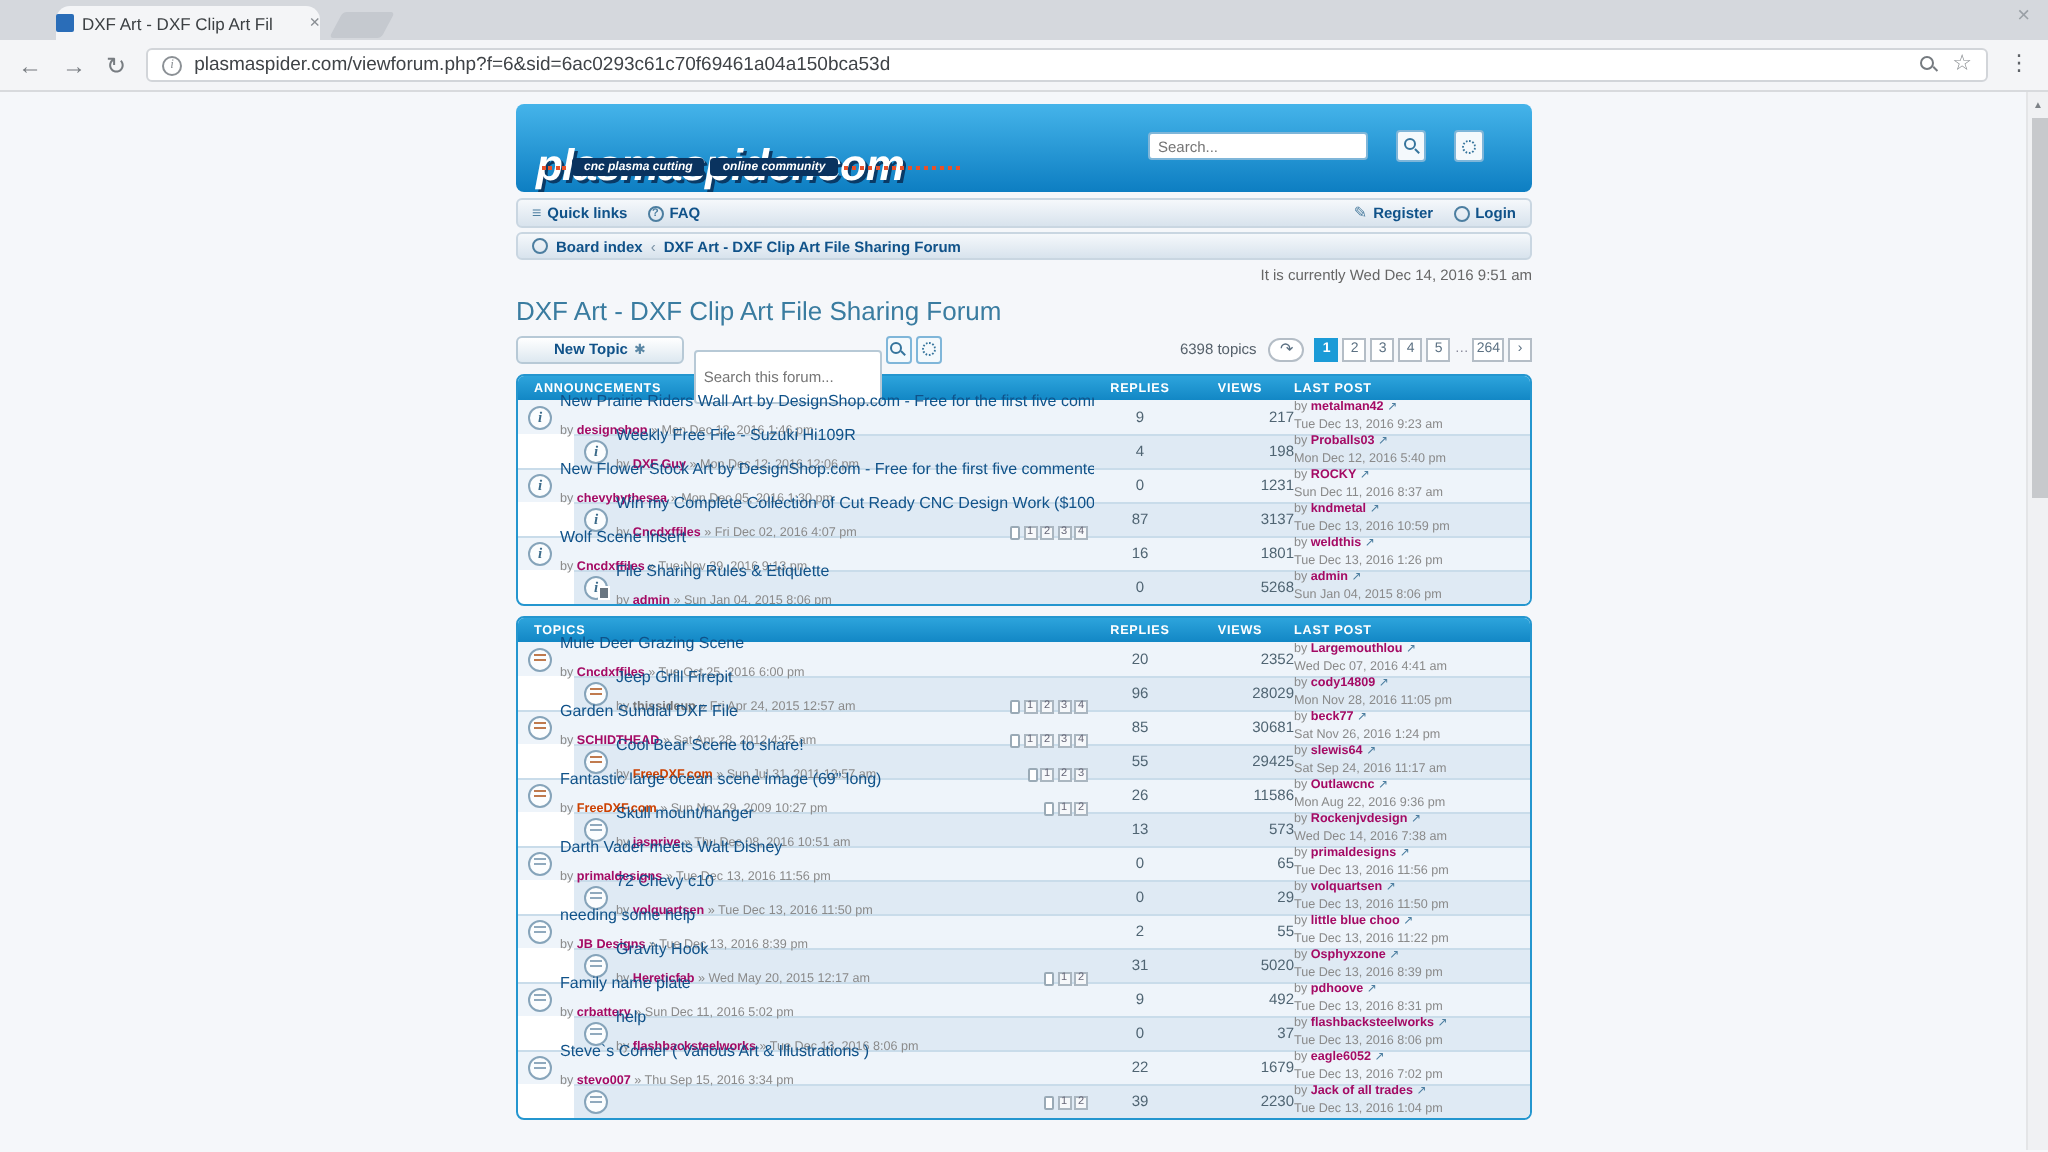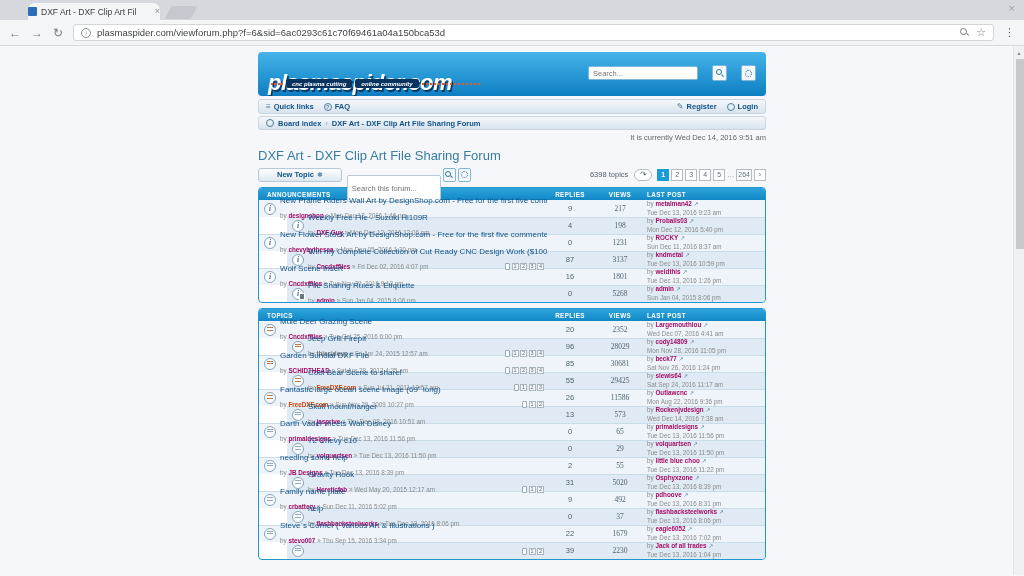--- a/index.html
+++ b/index.html
@@ -33,21 +33,21 @@
   .sb-thumb{position:absolute;left:1.5px;top:13px;width:8px;height:190px;background:#c7c9cc;}
 
   .wrap{width:508px;margin-left:258px;padding-top:6px;}
 
   .fheader{height:44px;border-radius:4px;background:linear-gradient(180deg,var(--header-gradient-top,#45b4ea),var(--header-gradient-bottom,#0d7ec2));position:relative;overflow:hidden;}
   .logo{position:absolute;left:10px;top:18px;font-size:22px;font-weight:bold;font-style:italic;color:#fff;letter-spacing:-0.5px;text-shadow:1.5px 1.5px 0 #0a3a66;}
   .tagline{position:absolute;left:13px;top:27px;display:flex;align-items:center;gap:3px;}
   .dash{border-top:2px dotted #e8512a;height:0;}
   .dash.short{width:12px;} .dash.long{width:58px;}
   .tagseg{background:#0a335f;color:#fff;font-size:6px;font-style:italic;font-weight:bold;padding:1.5px 6px;border-radius:2px;white-space:nowrap;}
-  .hsearch{position:absolute;right:10px;top:13px;display:flex;align-items:center;gap:14px;}
+  .hsearch{position:absolute;right:24px;top:13px;display:flex;align-items:center;gap:14px;}
   .hsearch input{width:110px;height:14px;border:1px solid #7fb6d9;border-radius:2px;font-size:7.5px;padding:0 4px;color:#333;font-family:"Liberation Sans",sans-serif;}
   .sqbtn{width:15px;height:16px;background:#f4f9fc;border:1px solid #7fb6d9;border-radius:2px;display:flex;align-items:center;justify-content:center;color:#35749c;font-size:8px;line-height:1;}
   .mag2{position:relative;width:8px;height:8px;}
   .mag2::before{content:"";position:absolute;left:0;top:0;width:4px;height:4px;border:1.2px solid #35749c;border-radius:50%;}
   .mag2::after{content:"";position:absolute;left:5px;top:5.5px;width:2.8px;height:1.2px;background:#35749c;transform:rotate(45deg);}
   .gear{width:7px;height:7px;border:1.6px dotted #35749c;border-radius:50%;}
 
   .bar{background:linear-gradient(180deg,#f5f8fb,#d8e3ed);border:1px solid #c9d6e1;border-radius:3px;display:flex;align-items:center;padding:0 7px;font-size:7.5px;font-weight:bold;color:var(--link,#105289);}
   .bar.quick{height:15px;margin-top:3px;justify-content:space-between;}
   .bar.crumbs{height:14px;margin-top:2px;gap:4px;}
@@ -91,21 +91,21 @@
   .ticon .lines{width:6px;height:5px;background:repeating-linear-gradient(180deg,#8fa9bd 0 1px,transparent 1px 2.5px);}
   .ticon.hot .lines{background:repeating-linear-gradient(180deg,#bf7a4e 0 1px,transparent 1px 2.5px);}
   .tmain{min-width:0;line-height:1;}
   .ttitle{display:block;font-size:8px;color:var(--link,#105289);white-space:nowrap;overflow:hidden;}
   .tmeta{font-size:6.3px;color:#8a8a8a;margin-top:1.5px;white-space:nowrap;overflow:hidden;}
   .tauthor{font-weight:bold;color:var(--username,#a40a64);}
   .extras{position:absolute;right:3px;bottom:2px;display:flex;align-items:center;gap:1.5px;}
   .attach{width:5px;height:7px;border:1px solid #9aaab6;background:#fff;border-radius:1px;}
   .pgx{min-width:7px;height:7px;border:1px solid #aab6c0;background:#f6f8fa;color:#667;font-size:5.5px;display:flex;align-items:center;justify-content:center;}
   .c2{width:46px;text-align:center;font-size:7.5px;color:#4f6472;}
-  .c3{width:54px;text-align:center;font-size:7.5px;color:#4f6472;font-family:Liberation Serif, serif;}
+  .c3{width:54px;text-align:right;font-size:7.5px;color:#4f6472;}
   .c4{width:118px;font-size:6.3px;color:#8a8a8a;line-height:1.3;padding-right:3px;min-width:0;white-space:nowrap;overflow:hidden;}
   .luser{font-weight:bold;color:var(--username,#a40a64);}
   .goto{color:#4c7ea0;font-size:6px;}
 </style>
 </head>
 <body>
 
 <div class="tabstrip">
   <div class="tab">
     <span class="fav"></span>

